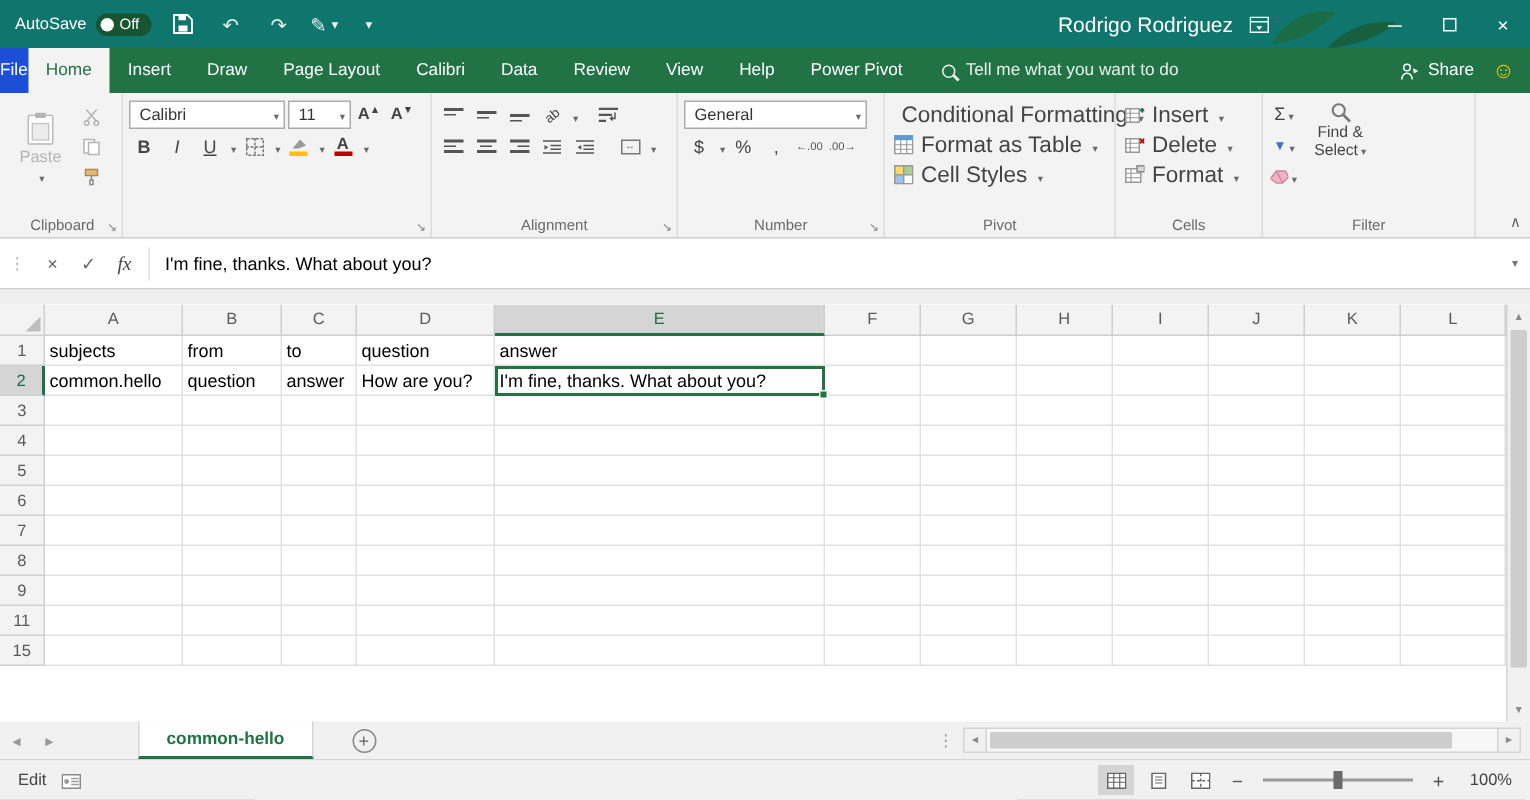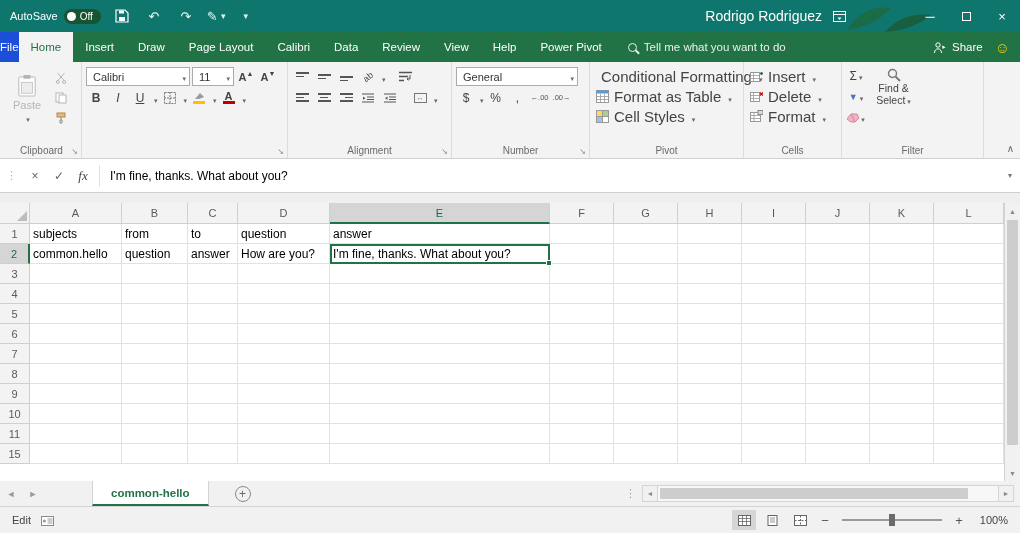--- a/index.html
+++ b/index.html
@@ -695,35 +695,20 @@
           <div class="cell" style="width: 220px;"></div>
           <div class="cell" style="width: 64px;"></div>
           <div class="cell" style="width: 64px;"></div>
           <div class="cell" style="width: 64px;"></div>
           <div class="cell" style="width: 64px;"></div>
           <div class="cell" style="width: 64px;"></div>
           <div class="cell" style="width: 64px;"></div>
           <div class="cell" style="width: 70px;"></div>
         </div>
         <div class="grow">
-          <div class="rowh">10</div>
-          <div class="cell" style="width: 92px;"></div>
-          <div class="cell" style="width: 66px;"></div>
-          <div class="cell" style="width: 50px;"></div>
-          <div class="cell" style="width: 92px;"></div>
-          <div class="cell" style="width: 220px;"></div>
-          <div class="cell" style="width: 64px;"></div>
-          <div class="cell" style="width: 64px;"></div>
-          <div class="cell" style="width: 64px;"></div>
-          <div class="cell" style="width: 64px;"></div>
-          <div class="cell" style="width: 64px;"></div>
-          <div class="cell" style="width: 64px;"></div>
-          <div class="cell" style="width: 70px;"></div>
-        </div>
-        <div class="grow">
           <div class="rowh">11</div>
           <div class="cell" style="width: 92px;"></div>
           <div class="cell" style="width: 66px;"></div>
           <div class="cell" style="width: 50px;"></div>
           <div class="cell" style="width: 92px;"></div>
           <div class="cell" style="width: 220px;"></div>
           <div class="cell" style="width: 64px;"></div>
           <div class="cell" style="width: 64px;"></div>
           <div class="cell" style="width: 64px;"></div>
           <div class="cell" style="width: 64px;"></div>

